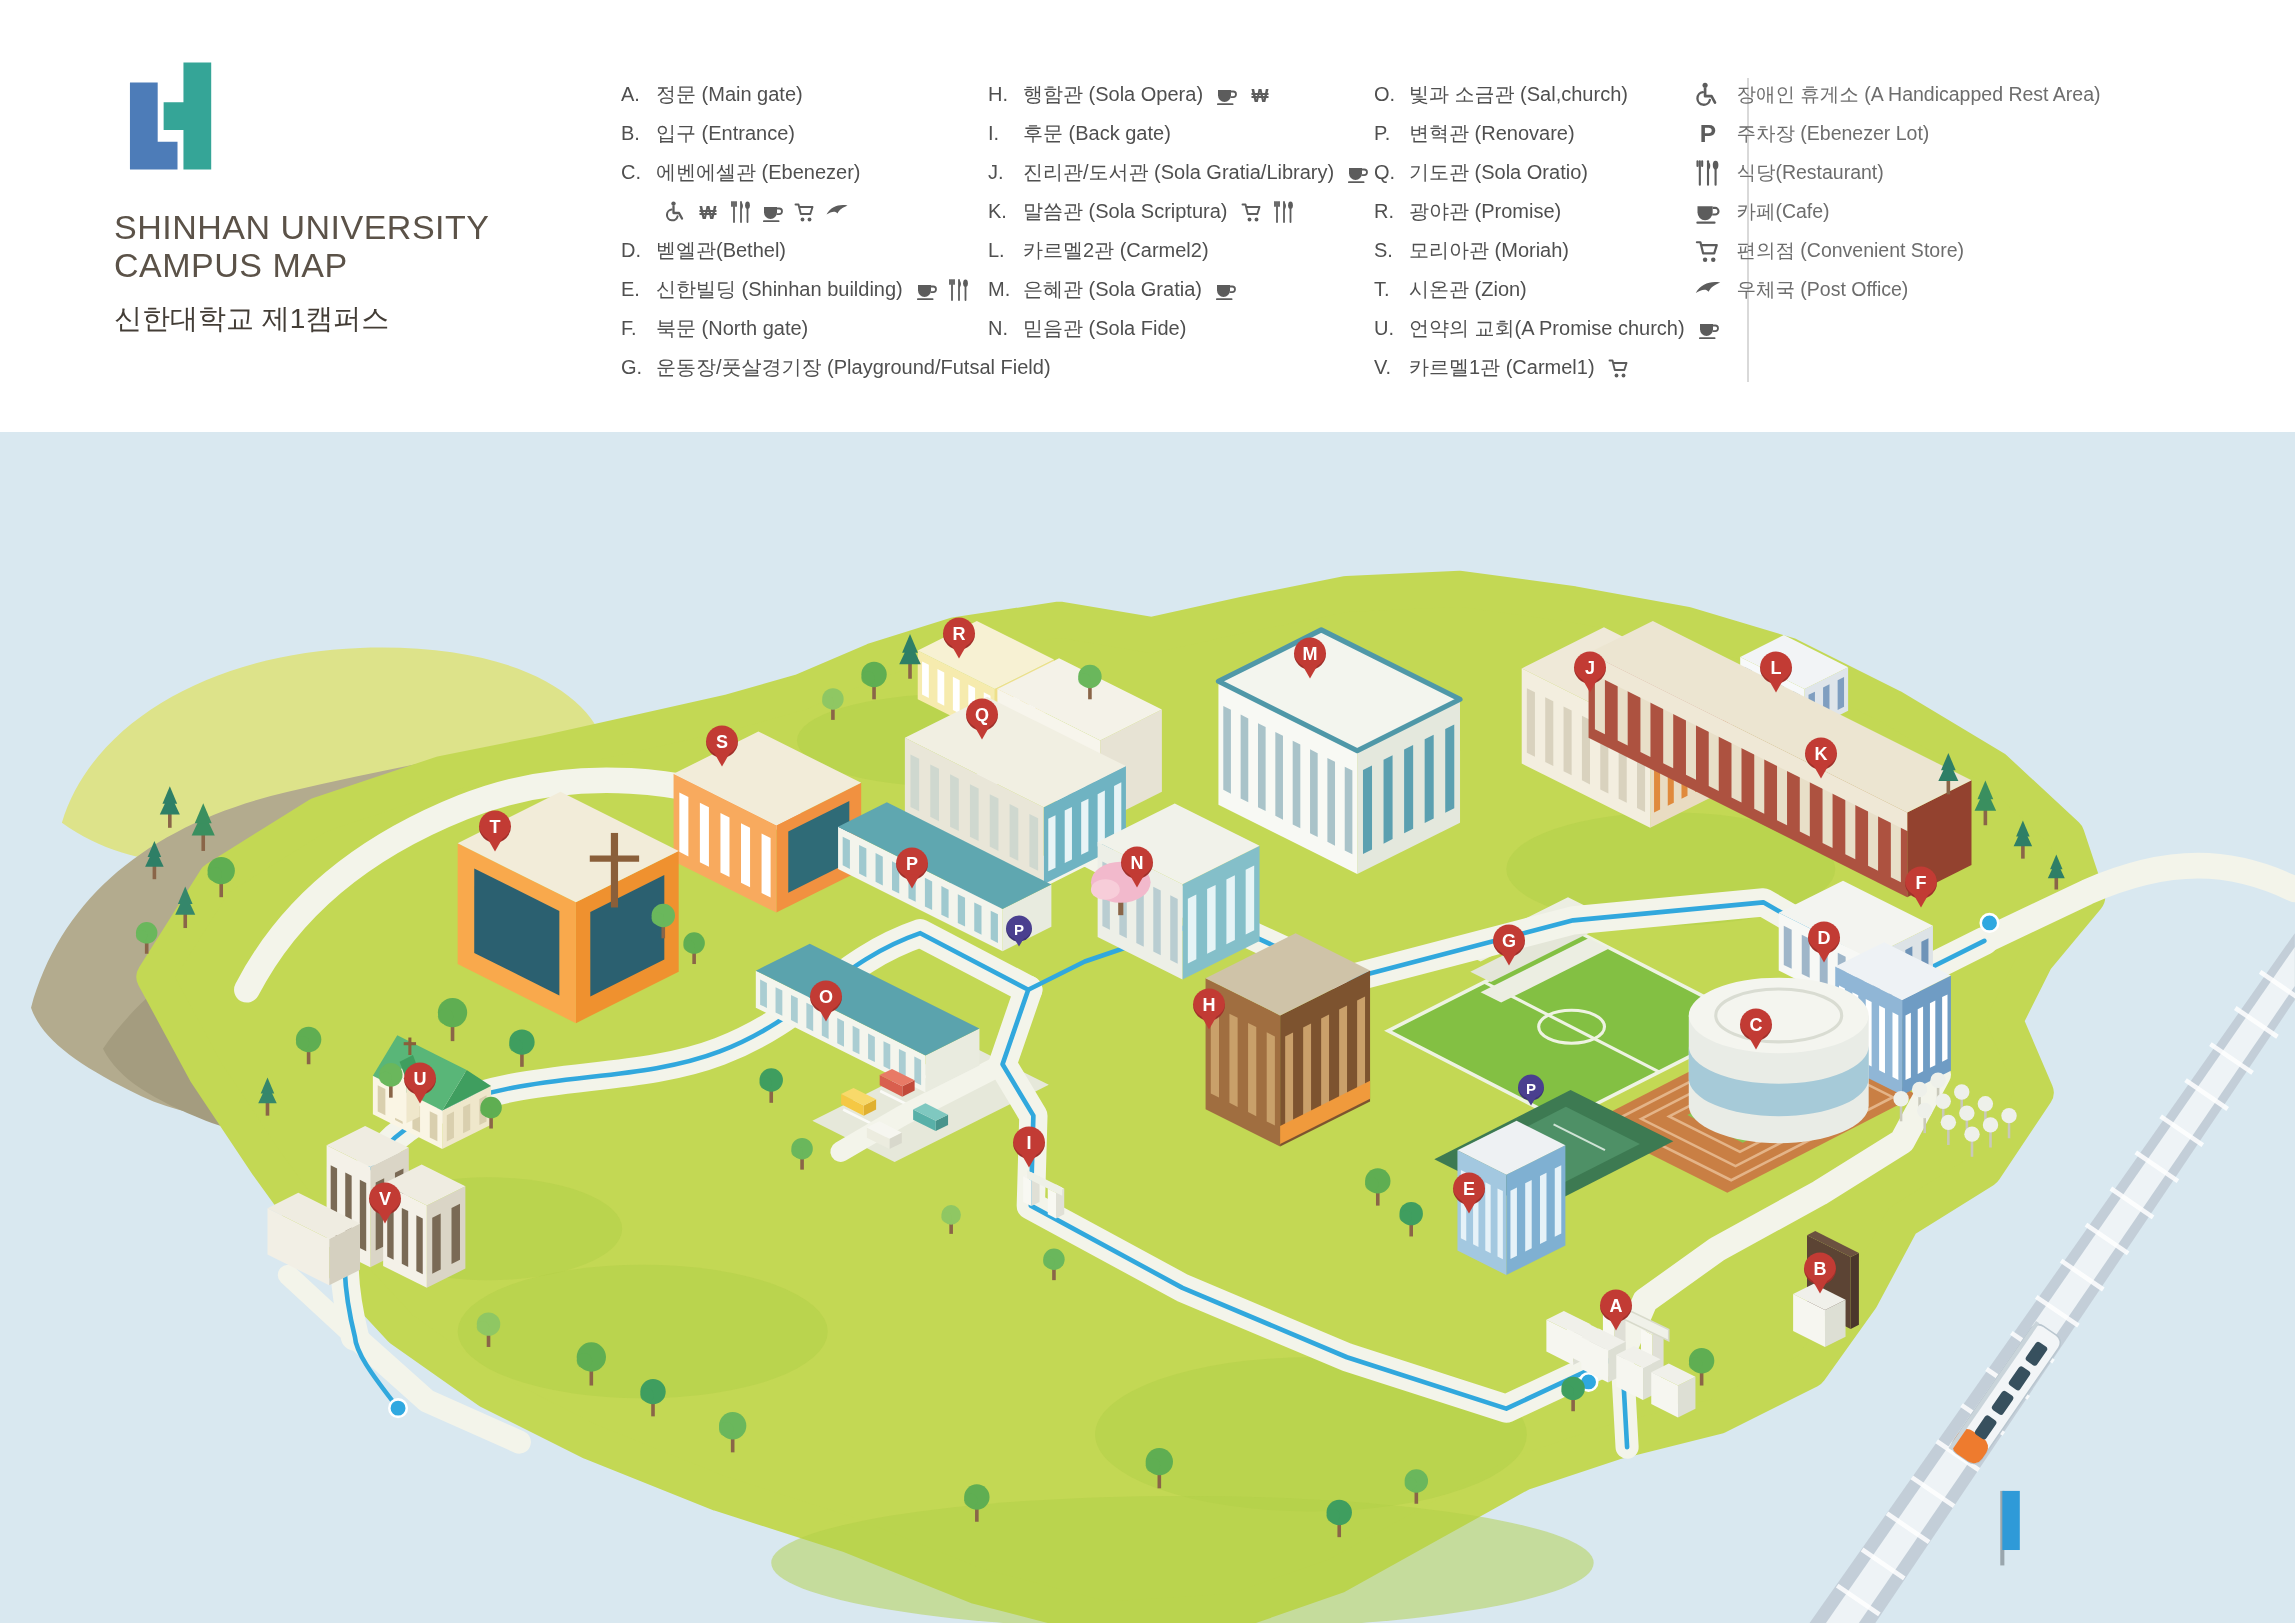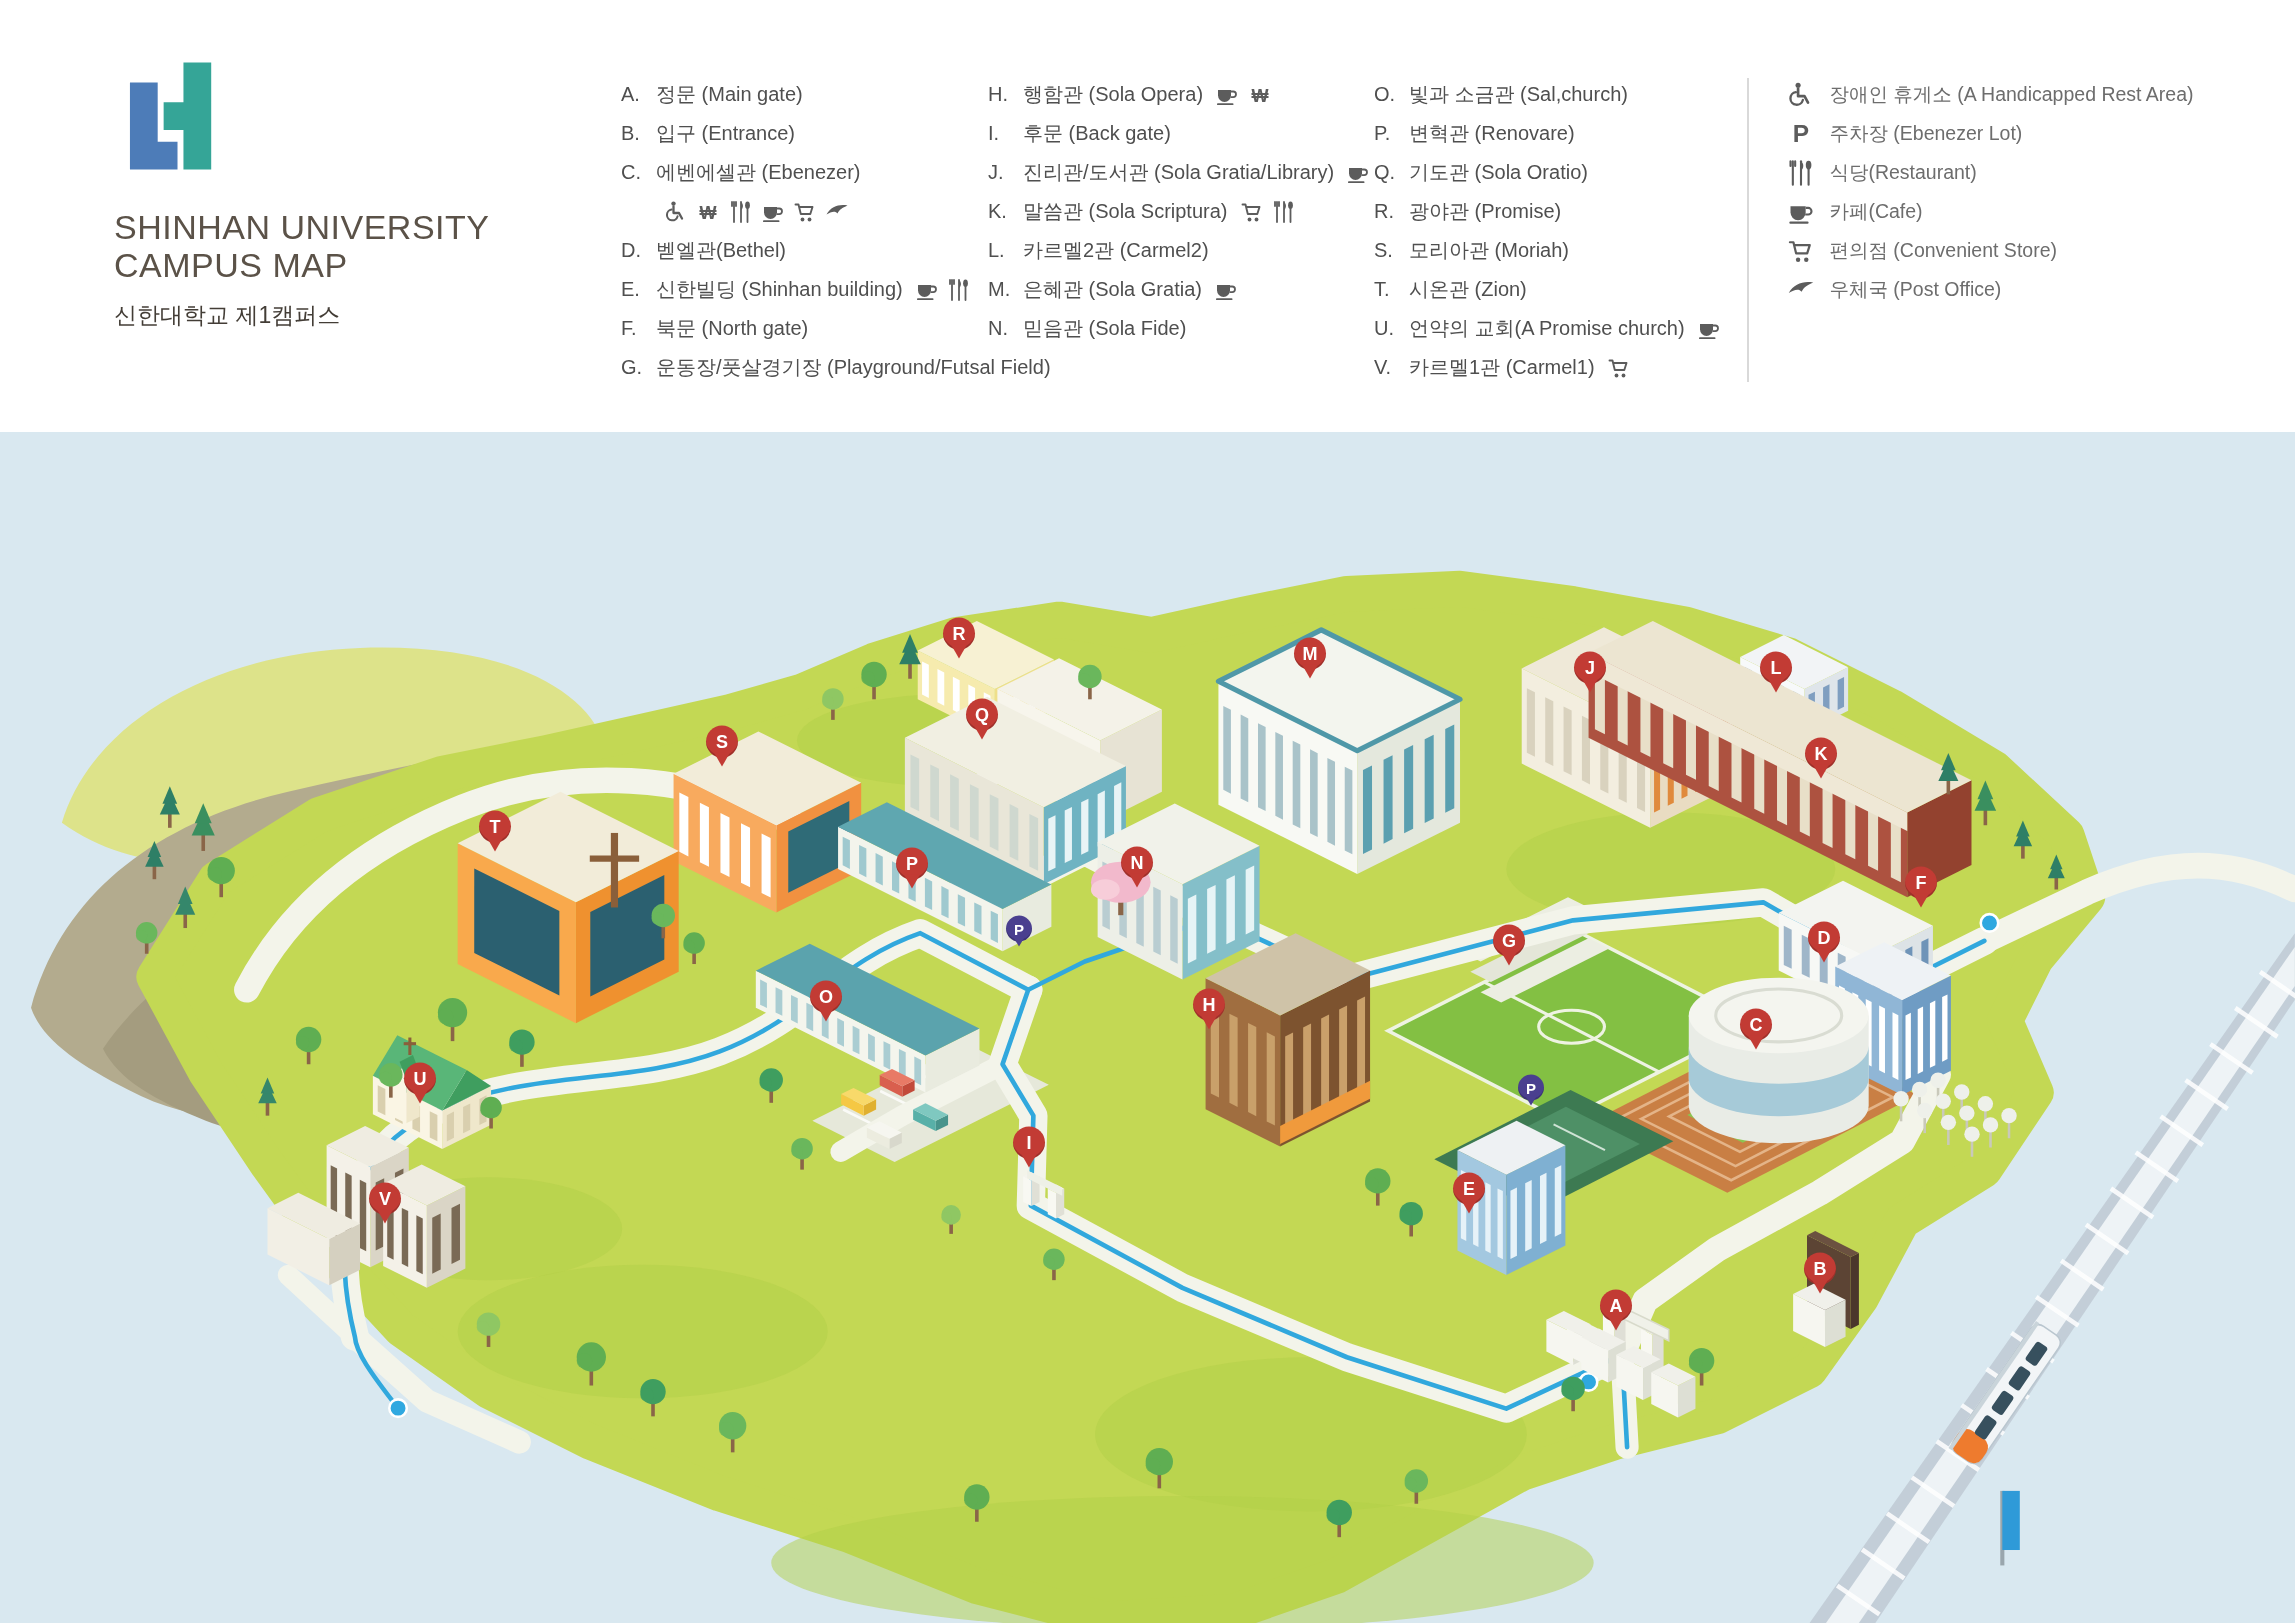--- a/index.html
+++ b/index.html
@@ -4,28 +4,28 @@
 <style>
   *{box-sizing:border-box}
   html,body{margin:0;padding:0}
   body{width:2295px;height:1623px;position:relative;background:#ffffff;
        font-family:"Liberation Sans",sans-serif;overflow:hidden}
 
   .header{position:absolute;left:0;top:0;width:2295px;height:432px;background:#fff}
   .brand{position:absolute;left:114px;top:58px;width:504px}
   .logo{display:block;margin-left:10.3px}
   .title{margin:17.5px 0 0;font-size:34px;line-height:1.13;color:#5b5248;font-weight:normal;letter-spacing:0.5px}
-  .subtitle{margin-top:15.4px;font-size:23px;color:#433d36;font-weight:500}
+  .subtitle{margin-top:15.4px;font-size:28px;color:#433d36;font-weight:500}
 
   .legend-col{position:absolute;top:75px}
   #legend-col-0{left:621px}
   #legend-col-1{left:988px}
   #legend-col-2{left:1374px}
   .legend-divider{position:absolute;left:1747px;top:78px;width:1.5px;height:304px;background:#d9d9d9}
-  #legend-col-icons{left:1787px}
+  #legend-col-icons{left:1694px}
   .lrow{display:flex;align-items:center;height:39px;white-space:nowrap;font-size:20px;color:#4f4f4f}
   .lkey{display:inline-block;width:35px}
   .licons{display:inline-flex;align-items:center;margin-left:4.1px}
   .licon{width:24px;height:24px;margin-left:8.2px;color:#5c5c5c}
   .ilrow{display:flex;align-items:center;height:39px;white-space:nowrap;font-size:19.5px;color:#6d6d6d}
   .ilicon{width:28px;height:28px;margin-right:14.4px;color:#5c5c5c;flex:0 0 auto}
 
   .map-wrap{position:absolute;left:0;top:432px;width:2295px;height:1191px;background:#d9e8f0;overflow:hidden}
   #map-svg{position:absolute;left:0;top:0}
   #pins-layer{position:absolute;left:0;top:0;width:100%;height:100%;pointer-events:none}

